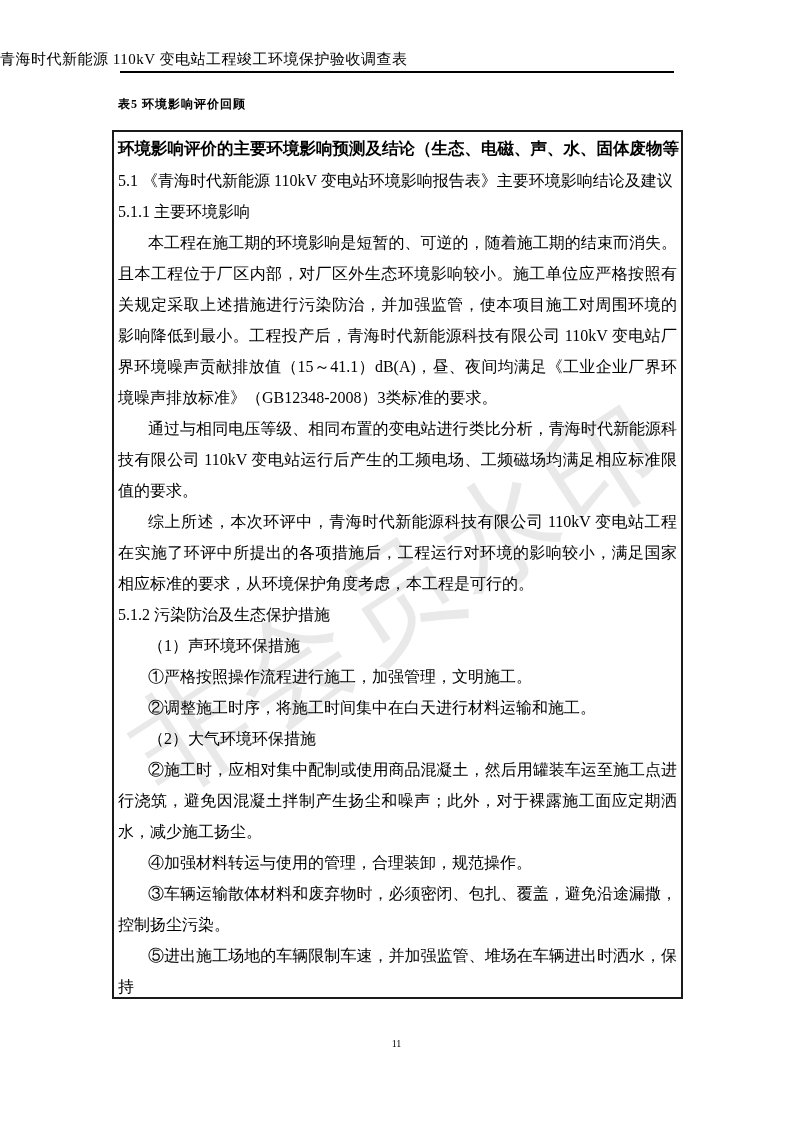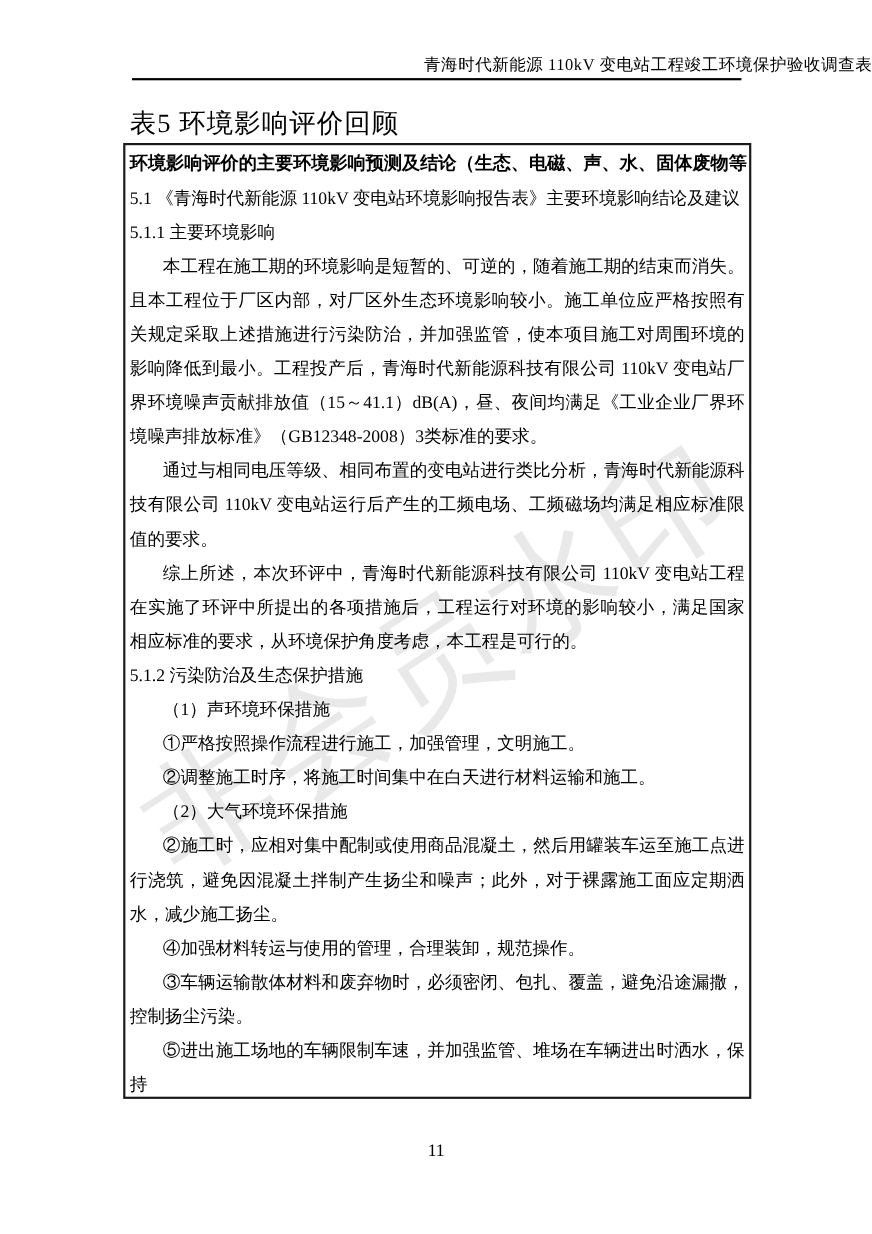--- a/index.html
+++ b/index.html
@@ -27,38 +27,38 @@
     z-index: 0;
     pointer-events: none;
     font-family: "Liberation Sans", "DejaVu Sans", sans-serif;
   }
   .content-layer { position: relative; z-index: 1; }
   .running-header {
     position: absolute;
     top: 50px;
     left: 0;
     width: 100%;
-    text-align: right;
+    text-align: left;
     font-size: 15px;
     letter-spacing: 0.5px;
   }
   .header-rule {
     position: absolute;
     top: 71px;
     left: 120px;
     width: 554px;
     height: 0;
     border-top: 2px solid #000;
   }
   .table-caption {
     position: absolute;
     top: 96px;
     left: 118px;
-    font-size: 24px;
-    font-weight: normal;
+    font-size: 12px;
+    font-weight: bold;
     letter-spacing: 1px;
   }
   .doc-table {
     position: absolute;
     top: 130px;
     left: 112px;
     width: 571px;
     height: 869px;
     border: 2px solid #1a1a1a;
     box-sizing: border-box;
@@ -79,21 +79,21 @@
     text-indent: 0;
     text-align: justify;
   }
   .doc-table .para.indent { text-indent: 30px; }
   .page-number {
     position: absolute;
     top: 1038px;
     left: 0;
     width: 100%;
     text-align: center;
-    font-size: 16px;
+    font-size: 10px;
   }
 </style>
 </head>
 <body>
 
 <div class="page">
 
   <div class="watermark">非会员水印</div>
 
   <div class="content-layer">

